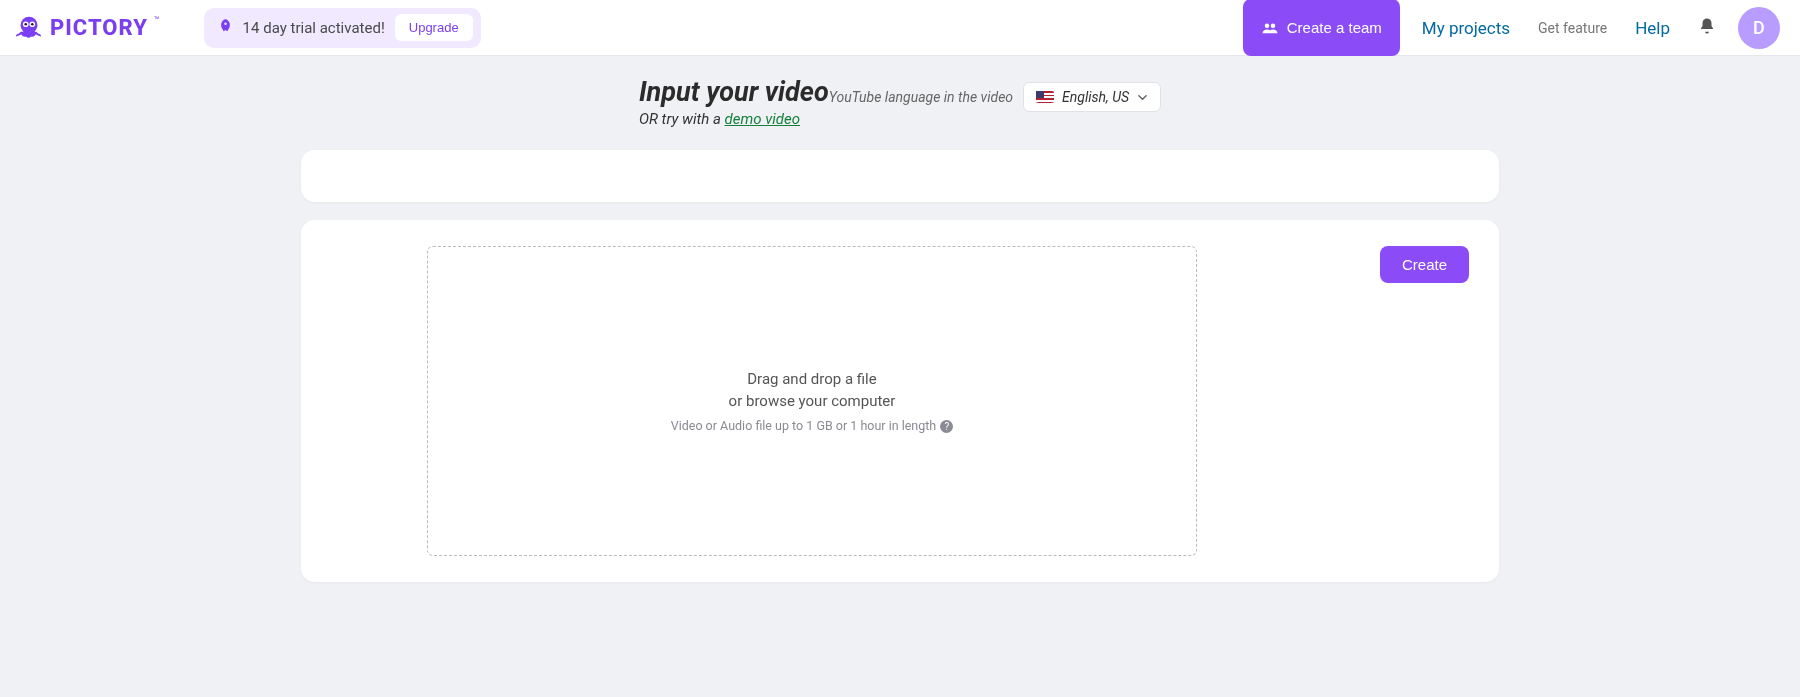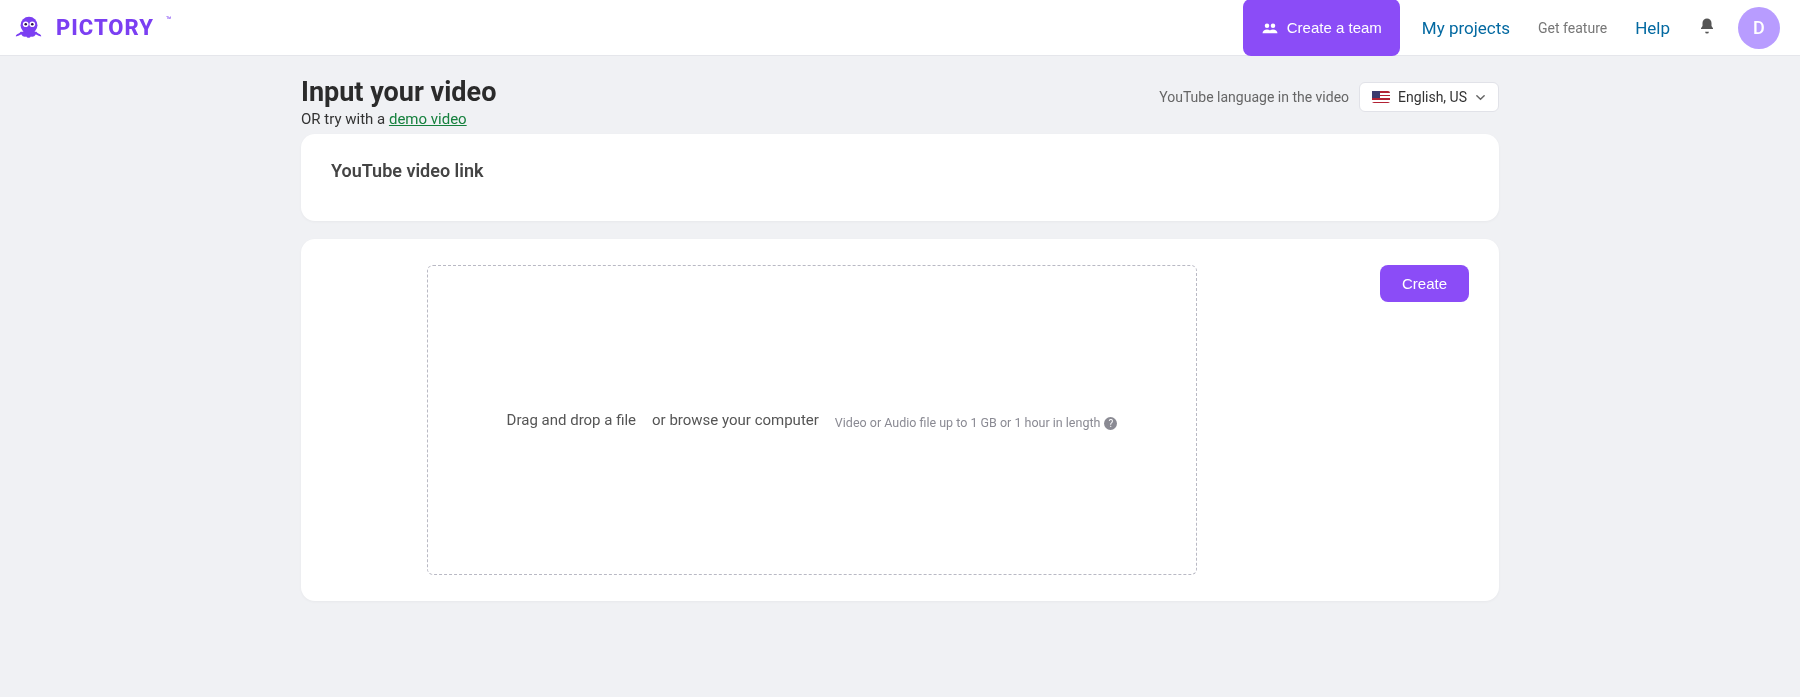--- a/index.html
+++ b/index.html
@@ -17,21 +17,21 @@
     background: #fff;
     border-bottom: 1px solid #e5e6eb;
     display: flex;
     align-items: center;
     padding: 0 20px 0 10px;
     gap: 16px;
   }
   .logo {
     display: flex;
     align-items: center;
-    gap: 12px;
+    gap: 6px;
     margin-right: 28px;
     margin-left: 4px;
   }
   .logo-text {
     font-size: 22px;
     font-weight: 800;
     letter-spacing: 1px;
     color: #7b3ff2;
   }
   .logo-tm{
@@ -97,22 +97,23 @@
   }
   
   .main {
     max-width: 1210px;
     margin: 20px auto 0;
     padding: 0 6px;
   }
   .page-head {
     display: flex;
     align-items: flex-start;
-    justify-content: space-between;
-    margin-bottom: 6px;
+    justify-content: center;
+    margin-bottom: 22px;
+    font-style: italic;
   }
   .page-head h1 { font-size: 27px; font-weight: 700; color:#2b2b2b;}
   .page-head .sub { font-size: 15px; color:#333; margin-top:2px;}
   .page-head .sub a { color:#15803d; text-decoration: underline; cursor:pointer;}
   .lang-row{display:flex; align-items:center; gap:10px; margin-top:6px;}
   .lang-label{font-size:14px; color:#666;}
   .lang-pill{
     background:#fff; border:1px solid #e1e2e8; border-radius:6px;
     padding:6px 12px; display:flex; align-items:center; gap:8px;
     font-size:14px; cursor:pointer;
@@ -131,22 +132,22 @@
     font-size:15px; color:#333; padding:6px 0 8px 0; outline:none;
     background:transparent;
   }
   .primary-btn{
     background:#8b4cf7; color:#fff; border:none; border-radius:8px;
     padding:10px 22px; font-size:15px; cursor:pointer;
   }
   .upload-row{display:flex; align-items:flex-start; gap:24px;}
   .dropzone{
     width:770px; height:310px; border:1.5px dashed #b9b9c4; border-radius:6px;
-    display:flex; flex-direction:row; align-items:center; justify-content:center;
-    color:#555; text-align:center; gap:16px; margin-left:96px;
+    display:flex; flex-direction:column; align-items:center; justify-content:center;
+    color:#555; text-align:center; gap:4px; margin-left:96px;
   }
   .dropzone .l1{font-size:15px;}
   .dropzone .l2{font-size:15px;}
   .dropzone .l3{font-size:12.5px; color:#8a8a93; margin-top:4px;}
   .info-icon{display:inline-block;width:13px;height:13px;border-radius:50%;background:#8a8a93;color:#fff;font-size:10px;line-height:13px;text-align:center;margin-left:4px;}
   .upload-btn-wrap{margin-left:auto;}
 </style>
 </head>
 <body>
 
@@ -157,20 +158,29 @@
       <circle cx="12.5" cy="12" r="3" fill="#fff"></circle>
         <circle cx="19.5" cy="12" r="3" fill="#fff"></circle>
       <circle cx="12.5" cy="12" r="1.4" fill="#2b0d57"></circle>
         <circle cx="19.5" cy="12" r="1.4" fill="#2b0d57"></circle>
       <path d="M7 20c-2 3-5 2-5 5 3 0 4-2 6-2 1 2 3 3 5 2 1 2 4 2 5 0 2 1 4 0 5-2 2 0 3 2 6 2 0-3-3-2-5-5" fill="#7b3ff2"></path>
     </svg>
     <span class="logo-text">PICTORY</span>
       <span class="logo-tm">™</span>
   </div>
 
+  <div class="trial-chip">
+    <span class="icon">
+      <svg width="15" height="15" viewBox="0 0 24 24" fill="#7b3ff2">
+          <path d="M12 2c3 0 7 4 7 9 0 3-1 5-2 6l-2 4-3-2-3 2-2-4c-1-1-2-3-2-6 0-5 4-9 7-9zm0 5a2 2 0 100 4 2 2 0 000-4z"></path>
+        </svg>
+    </span>
+    <span class="txt">14 day trial activated!</span>
+    <button class="upgrade-btn">Upgrade</button>
+  </div>
 
   <div class="spacer"></div>
 
   <button class="team-btn">
     <svg width="18" height="14" viewBox="0 0 24 16" fill="#fff">
         <circle cx="8" cy="5" r="3"></circle>
         <circle cx="16" cy="5" r="3"></circle>
         <path d="M2 15c0-3 3-5 6-5s6 2 6 5zm8 0c0-3 3-5 6-5s6 2 6 5z"></path>
       </svg>
     <span>Create a team</span>
@@ -201,21 +211,20 @@
         <span class="flag"></span>
         <span>English, US</span>
         <svg width="11" height="11" viewBox="0 0 12 12">
             <path d="M2 4l4 4 4-4" stroke="#666" stroke-width="1.6" fill="none" stroke-linecap="round"></path>
           </svg>
       </div>
     </div>
   </div>
 
   <div class="card">
-    <div class="section-title">YouTube video link</div>
   </div>
 
   <div class="card">
     <div class="upload-row">
       <div class="dropzone">
         <div class="l1">Drag and drop a file</div>
         <div class="l2">or browse your computer</div>
         <div class="l3">
           <span>Video or Audio file up to 1 GB or 1 hour in length</span><span class="info-icon">?</span>
         </div>

